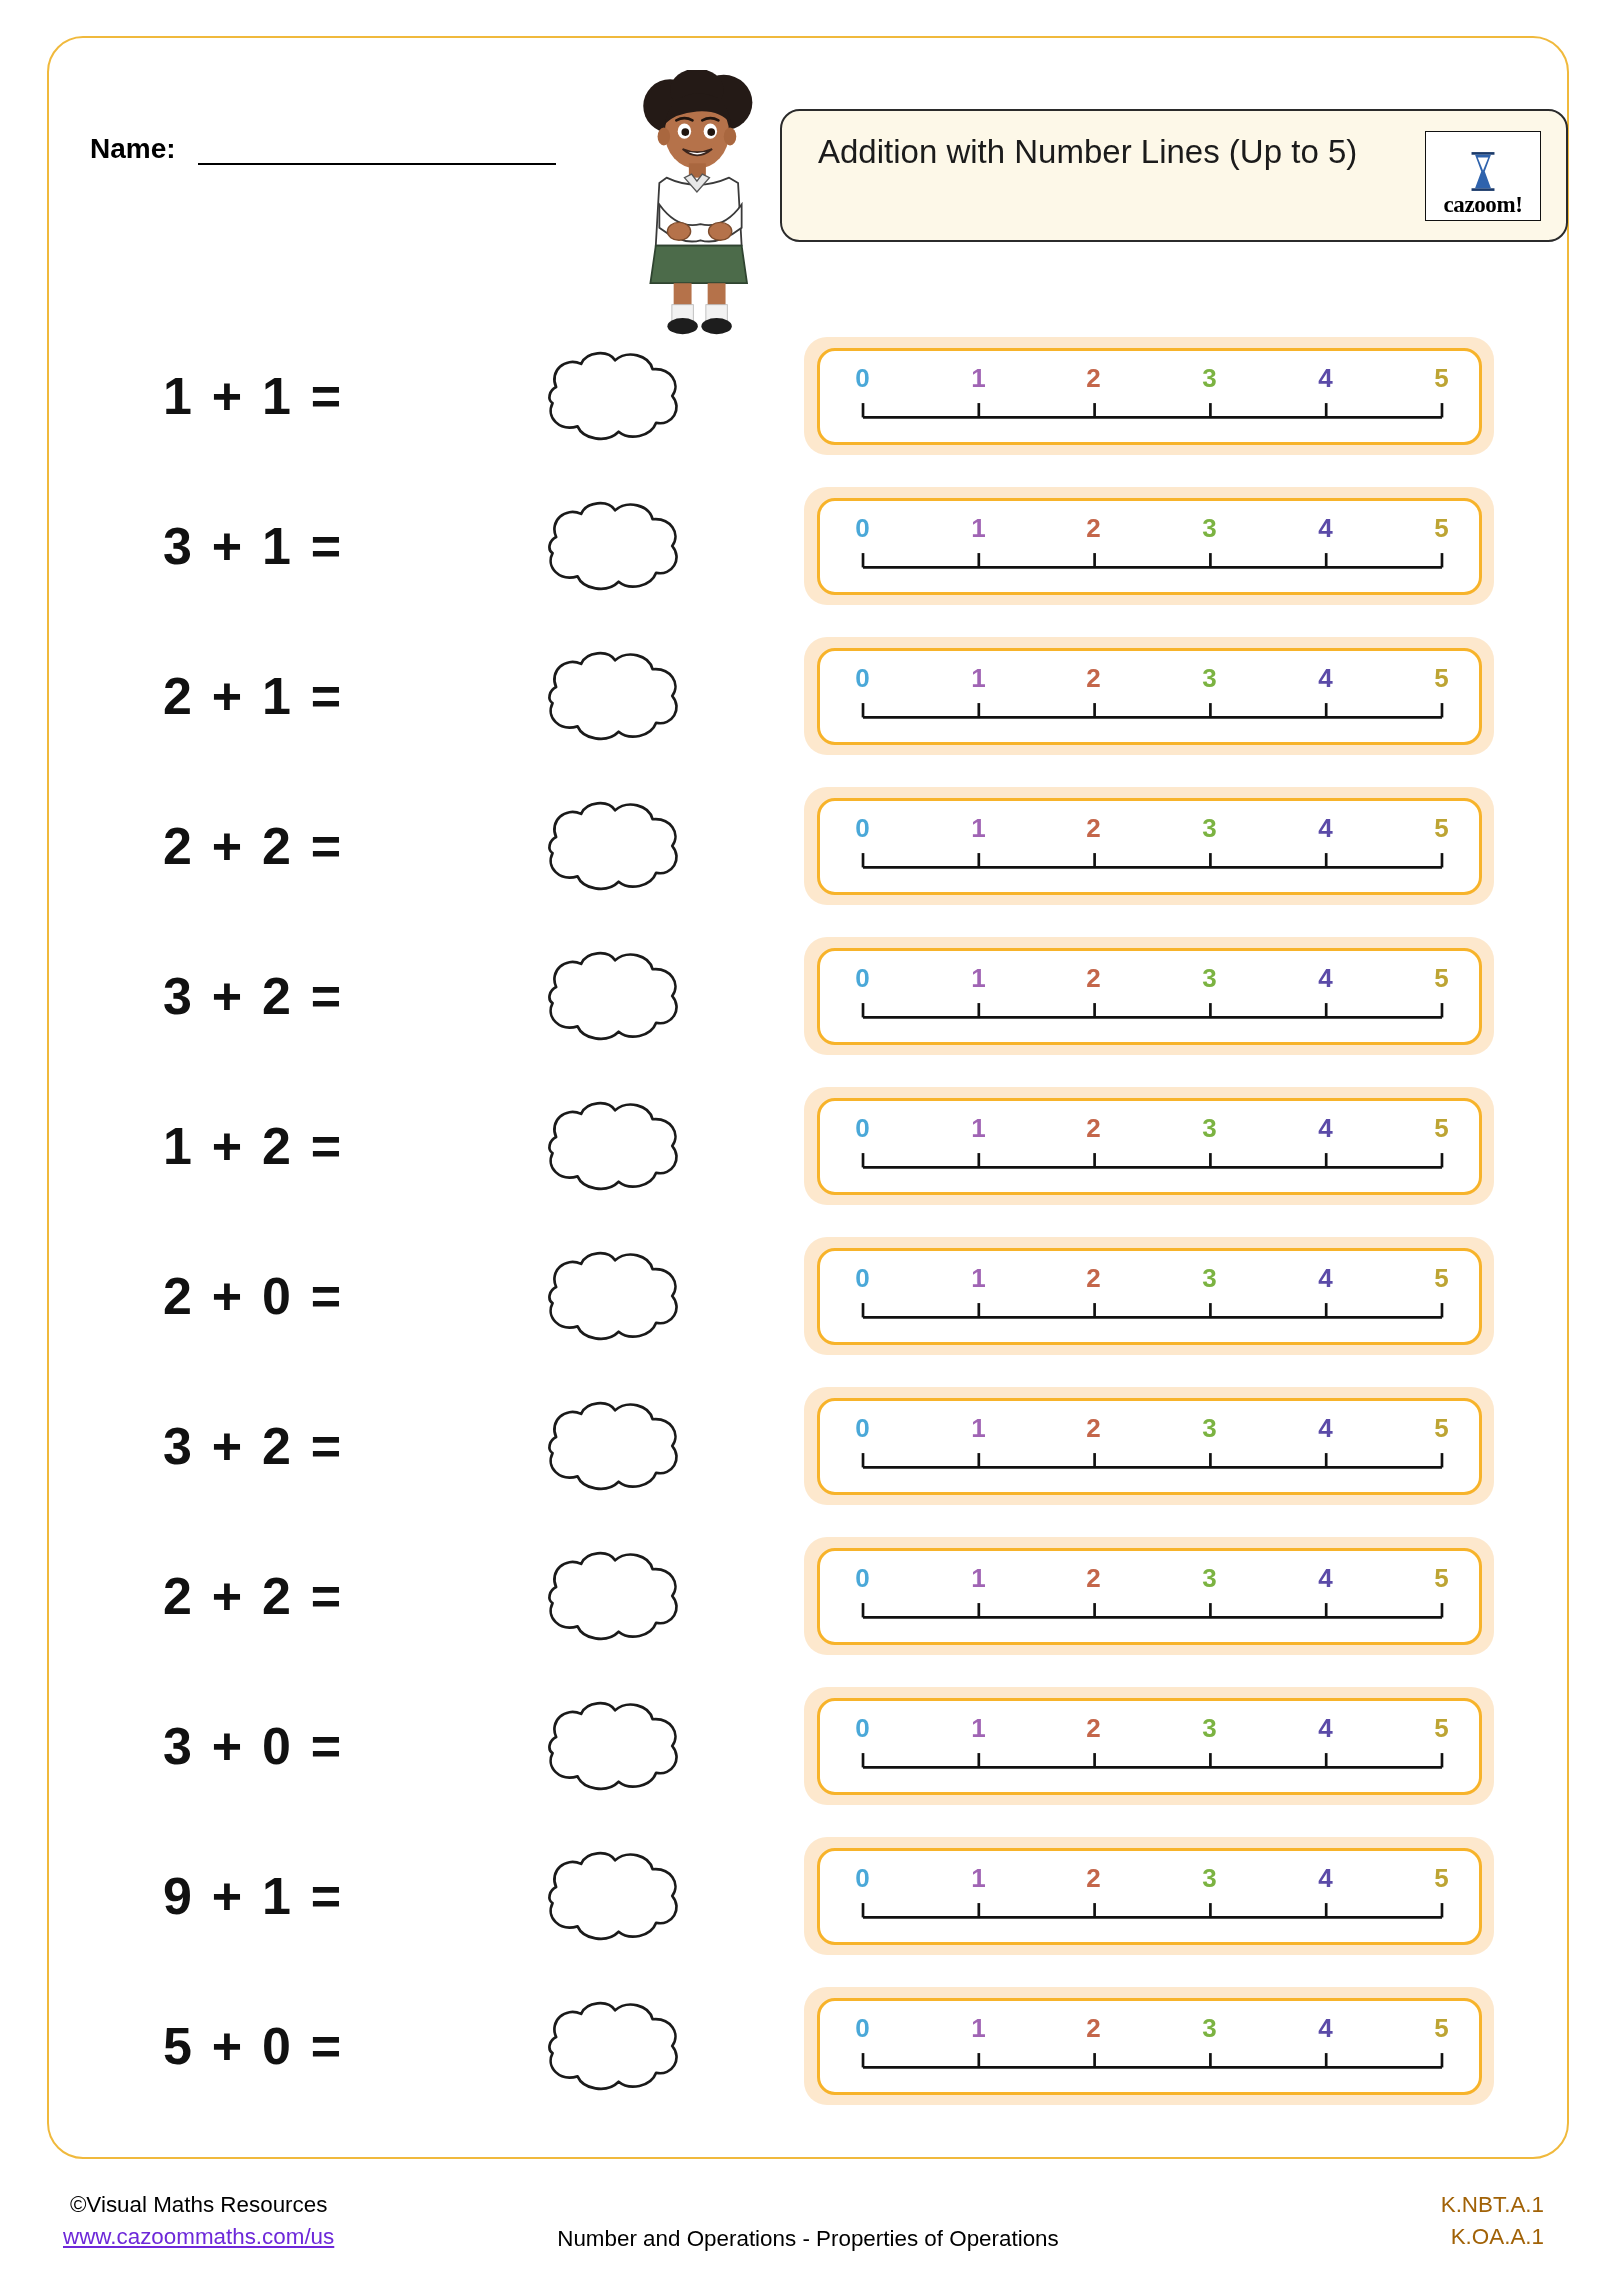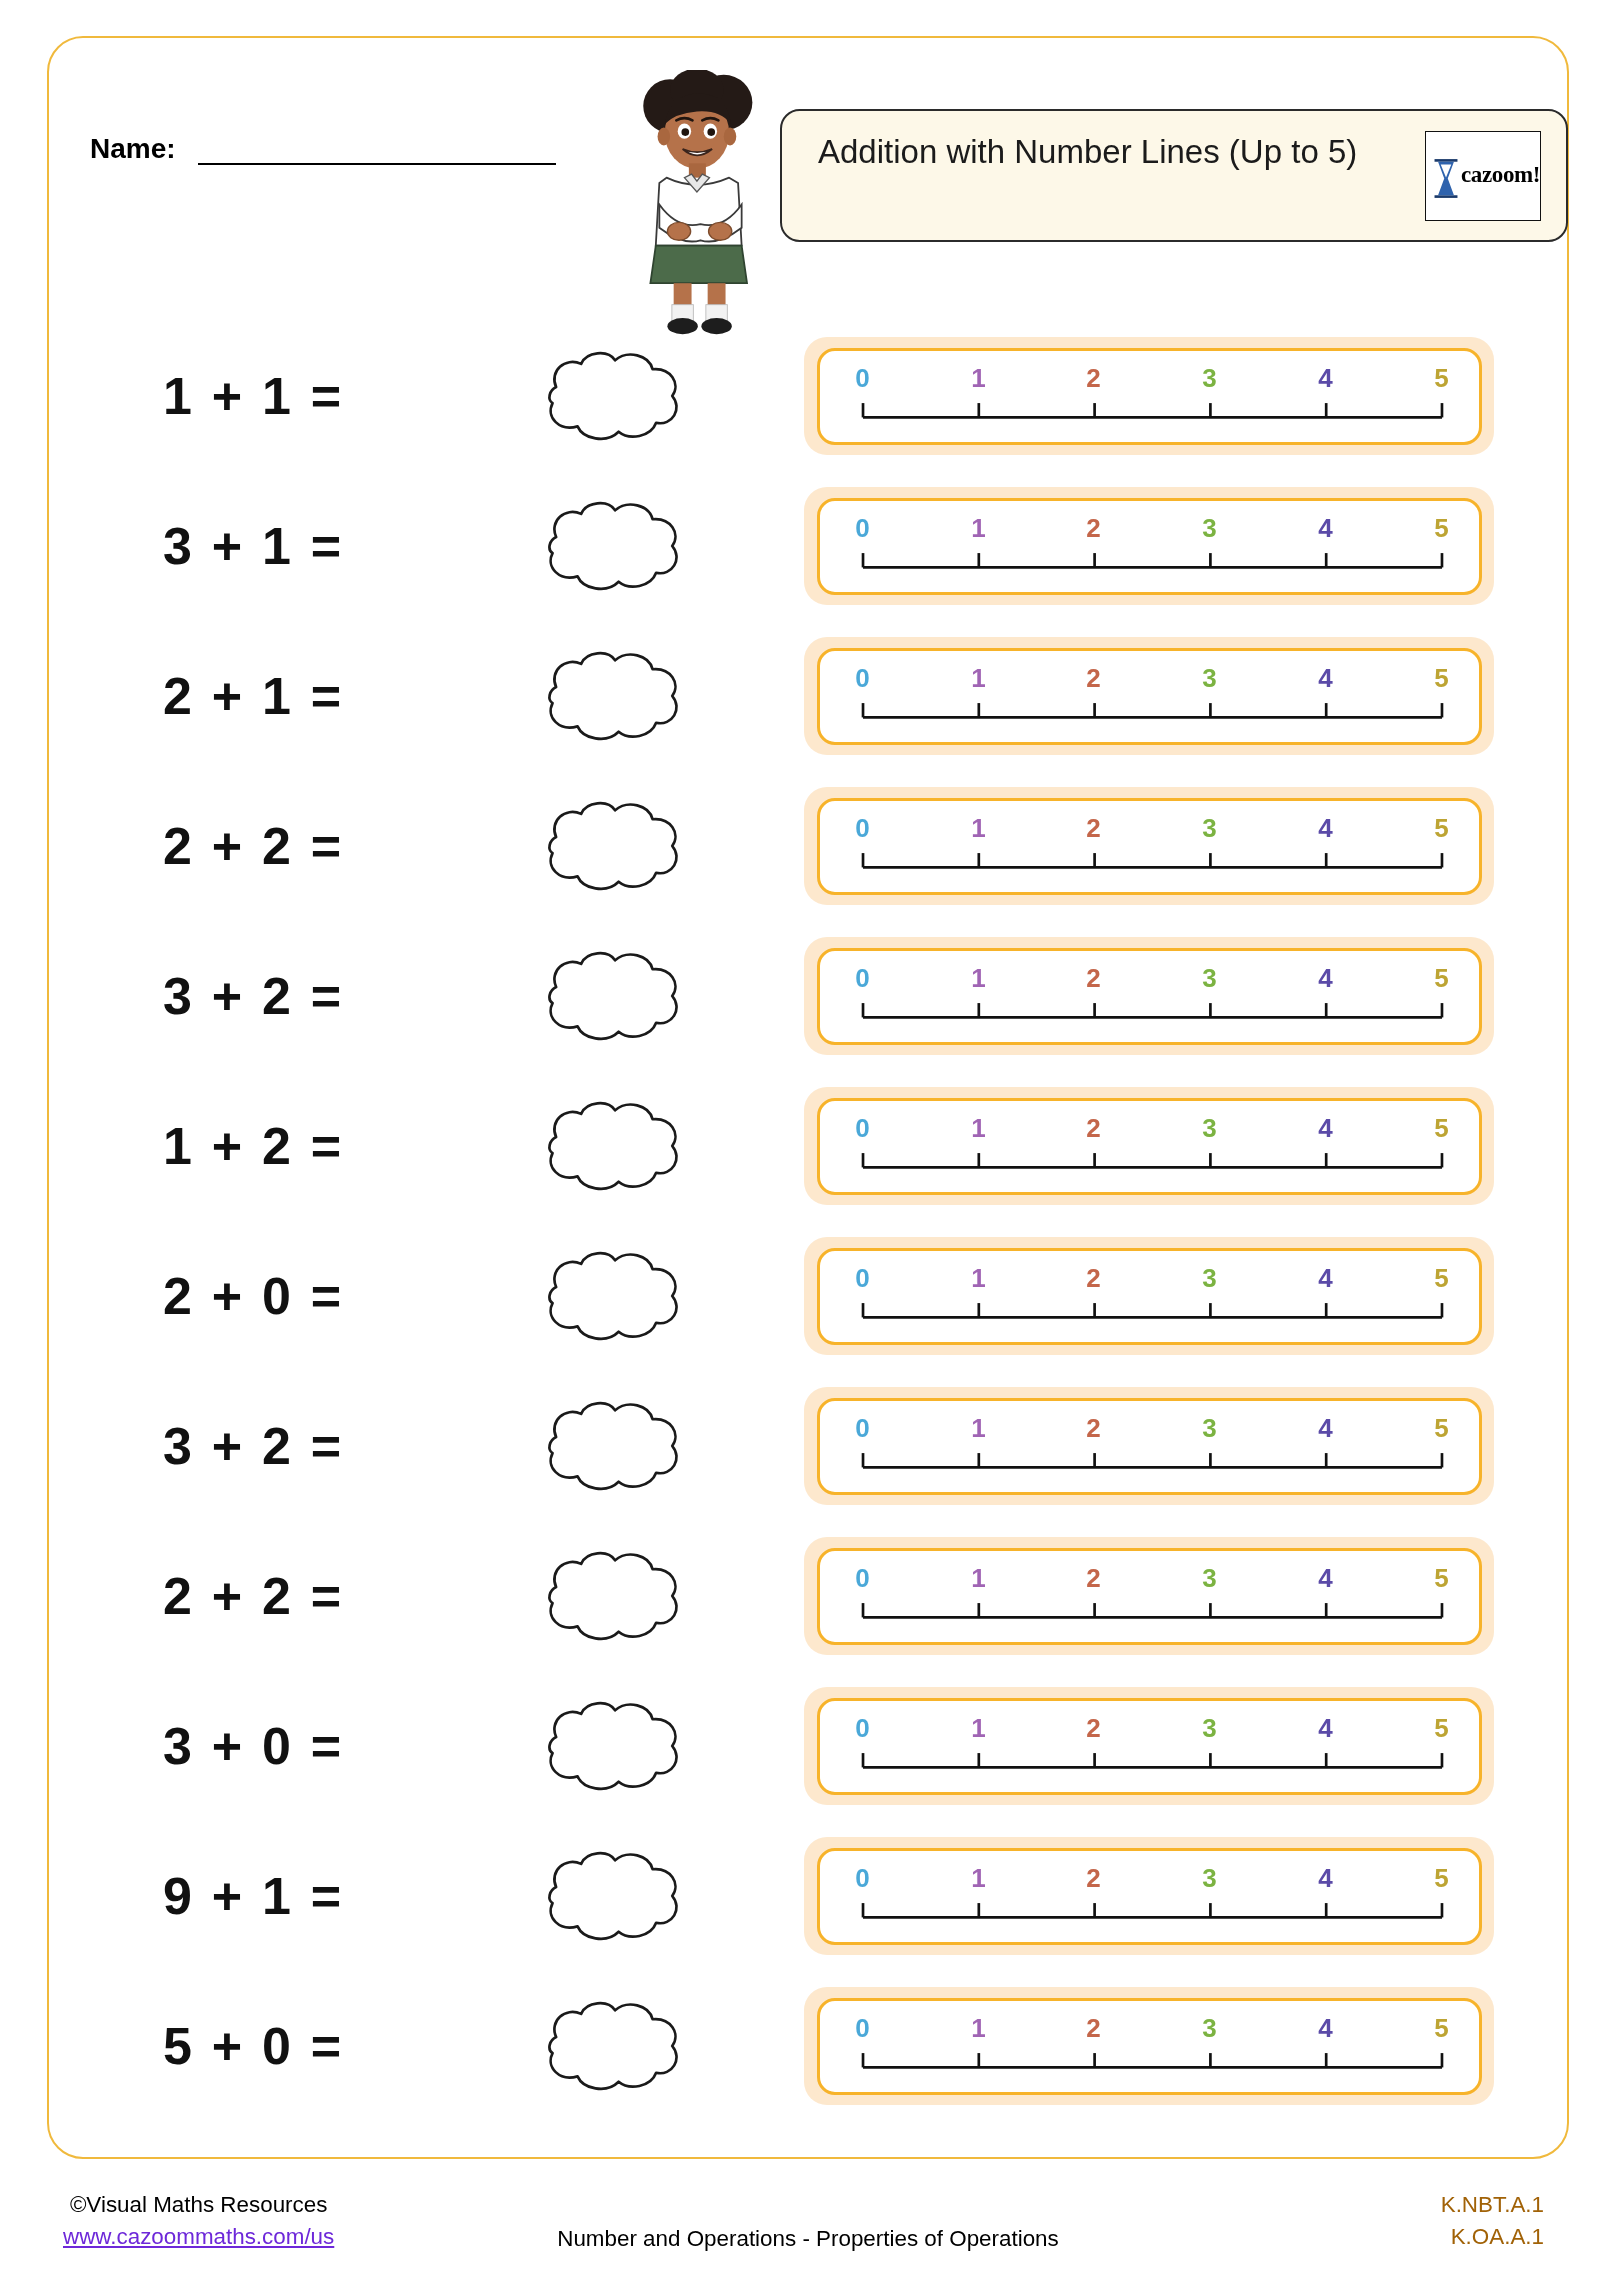--- a/index.html
+++ b/index.html
@@ -99,21 +99,21 @@
   }
   .logo-box {
     position: absolute;
     right: 25px;
     top: 19.7px;
     width: 116px;
     height: 90px;
     background: #ffffff;
     border: 1.8px solid #111;
     display: flex;
-    flex-direction: row;
+    flex-direction: column;
     align-items: center;
     justify-content: flex-end;
     box-sizing: border-box;
   }
   .logo-mark {
     width: 30px;
     height: 41px;
     margin-top: 5.4px;
   }
   .logo-text {

